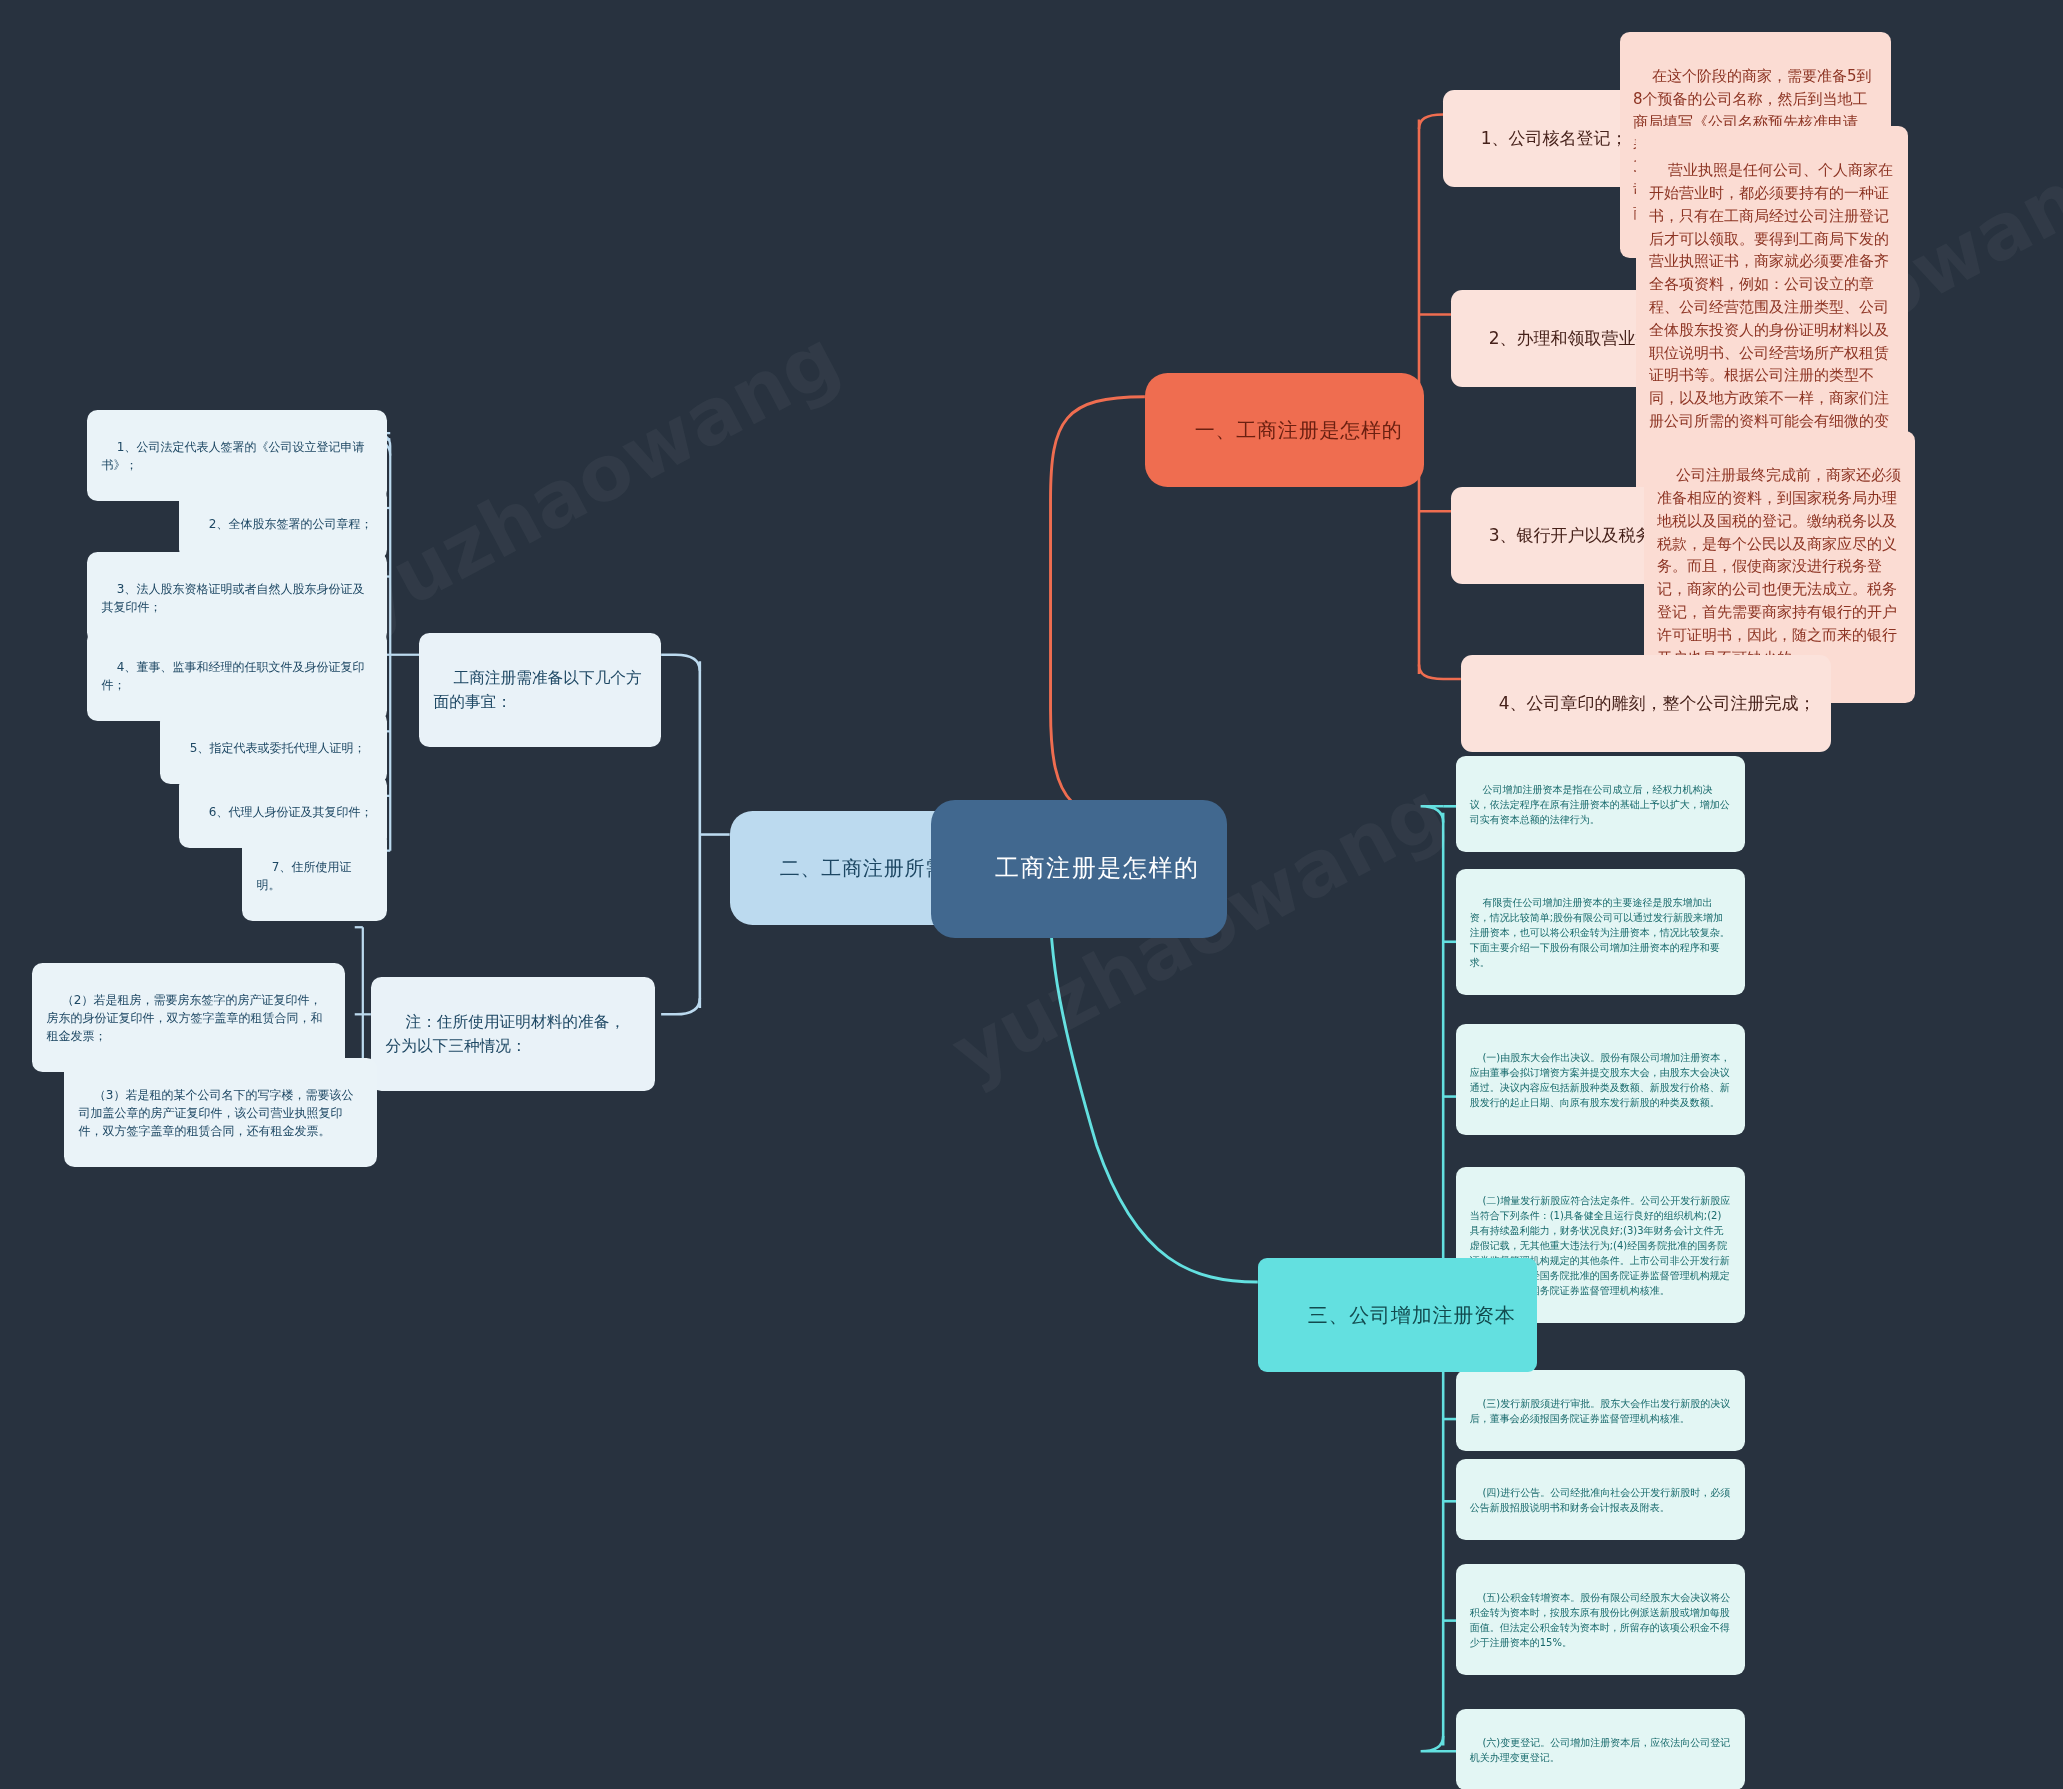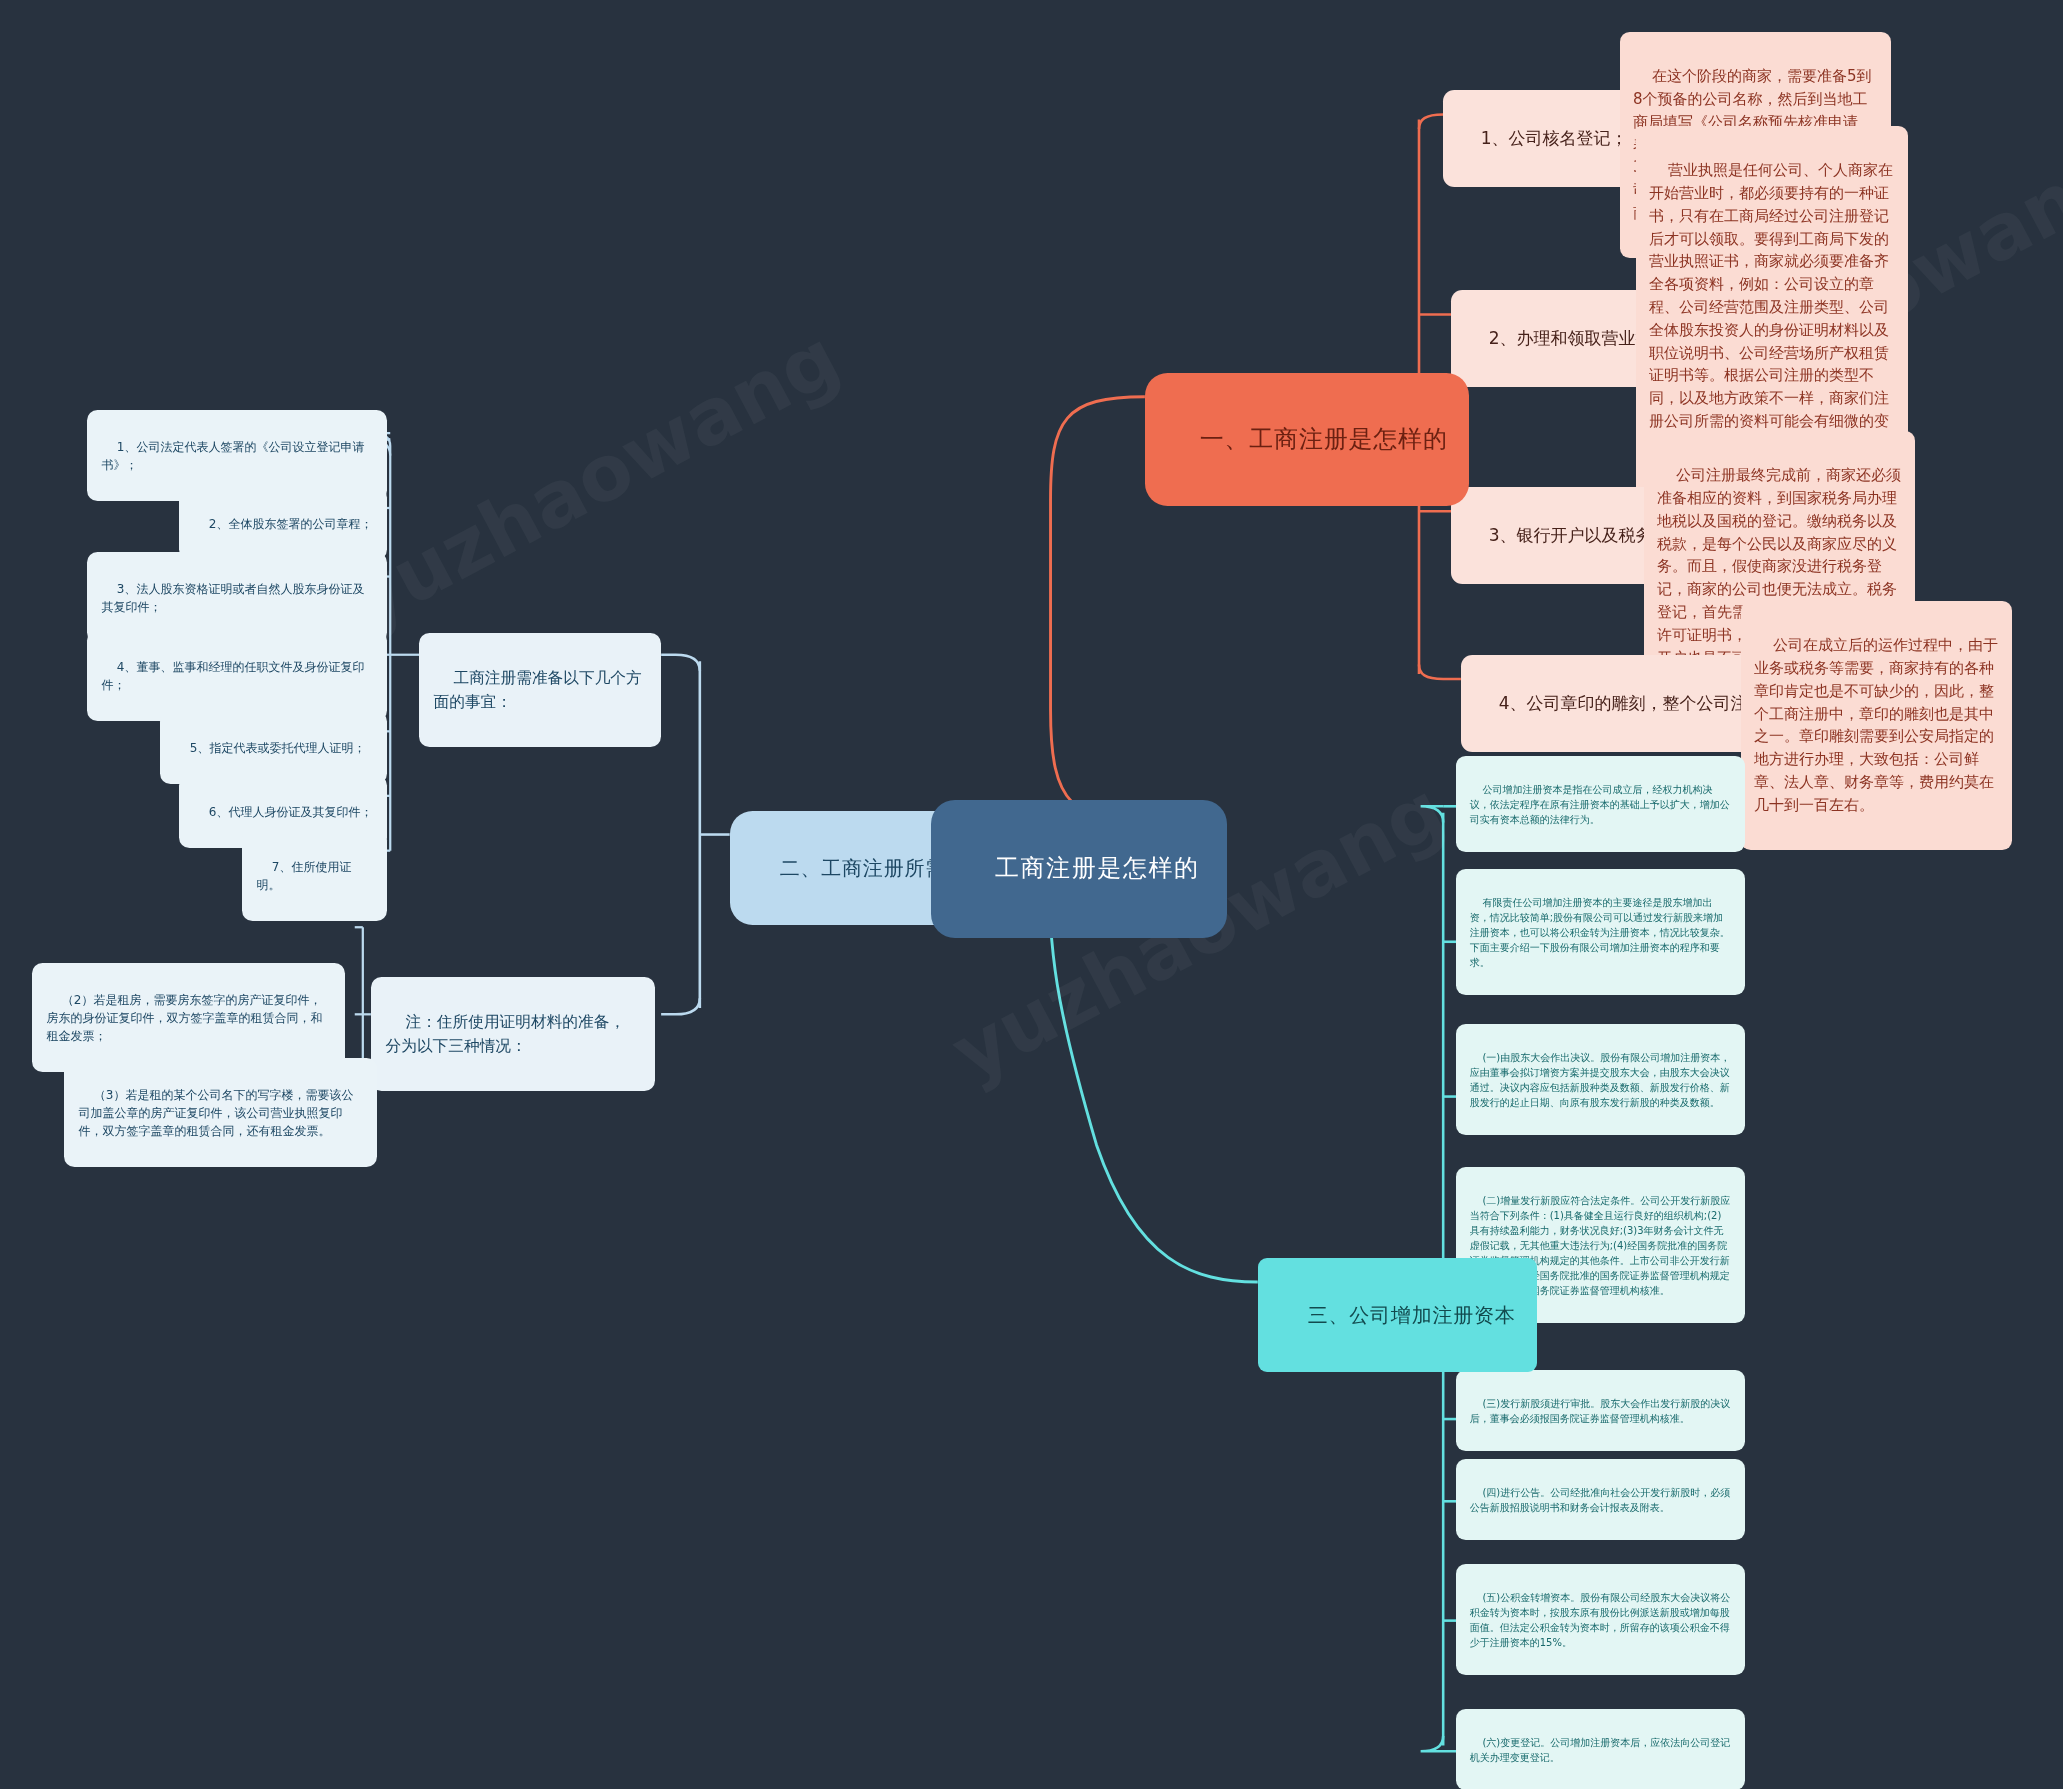--- a/index.html
+++ b/index.html
@@ -43,21 +43,21 @@
     padding: 13px 27px;
     letter-spacing: 1.6px;
     z-index: 6;
   }
 
   
   .branch-1 {
     background: #ef6d50;
     color: #6b2011;
     border-radius: 22.6px;
-    font-size: 24px;
+    font-size: 20px;
     padding: 10.5px 21px;
     letter-spacing: 0.8px;
     z-index: 5;
   }
   .branch-2 {
     background: #bcdaef;
     color: #1d4763;
     border-radius: 22.6px;
     font-size: 20px;
     padding: 10.5px 21px;
@@ -223,23 +223,20 @@
   <div class="node pill-pink" style="left:1451px; top:487px;">
     <span>3、银行开户以及税务登记；</span>
   </div>
   <div class="node note-pink" style="left:1644px; top:431px; width:271px;">
     <span>公司注册最终完成前，商家还必须准备相应的资料，到国家税务局办理地税以及国税的登记。缴纳税务以及税款，是每个公民以及商家应尽的义务。而且，假使商家没进行税务登记，商家的公司也便无法成立。税务登记，首先需要商家持有银行的开户许可证明书，因此，随之而来的银行开户也是不可缺少的。</span>
   </div>
 
   <div class="node pill-pink" style="left:1461px; top:655px;">
     <span>4、公司章印的雕刻，整个公司注册完成；</span>
   </div>
-  <div class="node note-pink" style="left:1741px; top:601px; width:271px;">
-    <span>公司在成立后的运作过程中，由于业务或税务等需要，商家持有的各种章印肯定也是不可缺少的，因此，整个工商注册中，章印的雕刻也是其中之一。章印雕刻需要到公安局指定的地方进行办理，大致包括：公司鲜章、法人章、财务章等，费用约莫在几十到一百左右。</span>
-  </div>
 
   <div class="node branch-2" style="left:730px; top:811px;">
     <span>二、工商注册所需材料</span>
   </div>
 
   <div class="node pill-blue-mid" style="left:419px; top:633px; width:242px;">
     <span>工商注册需准备以下几个方面的事宜：</span>
   </div>
 
   <div class="node pill-blue" style="left:87px; top:410px; width:300px;">

